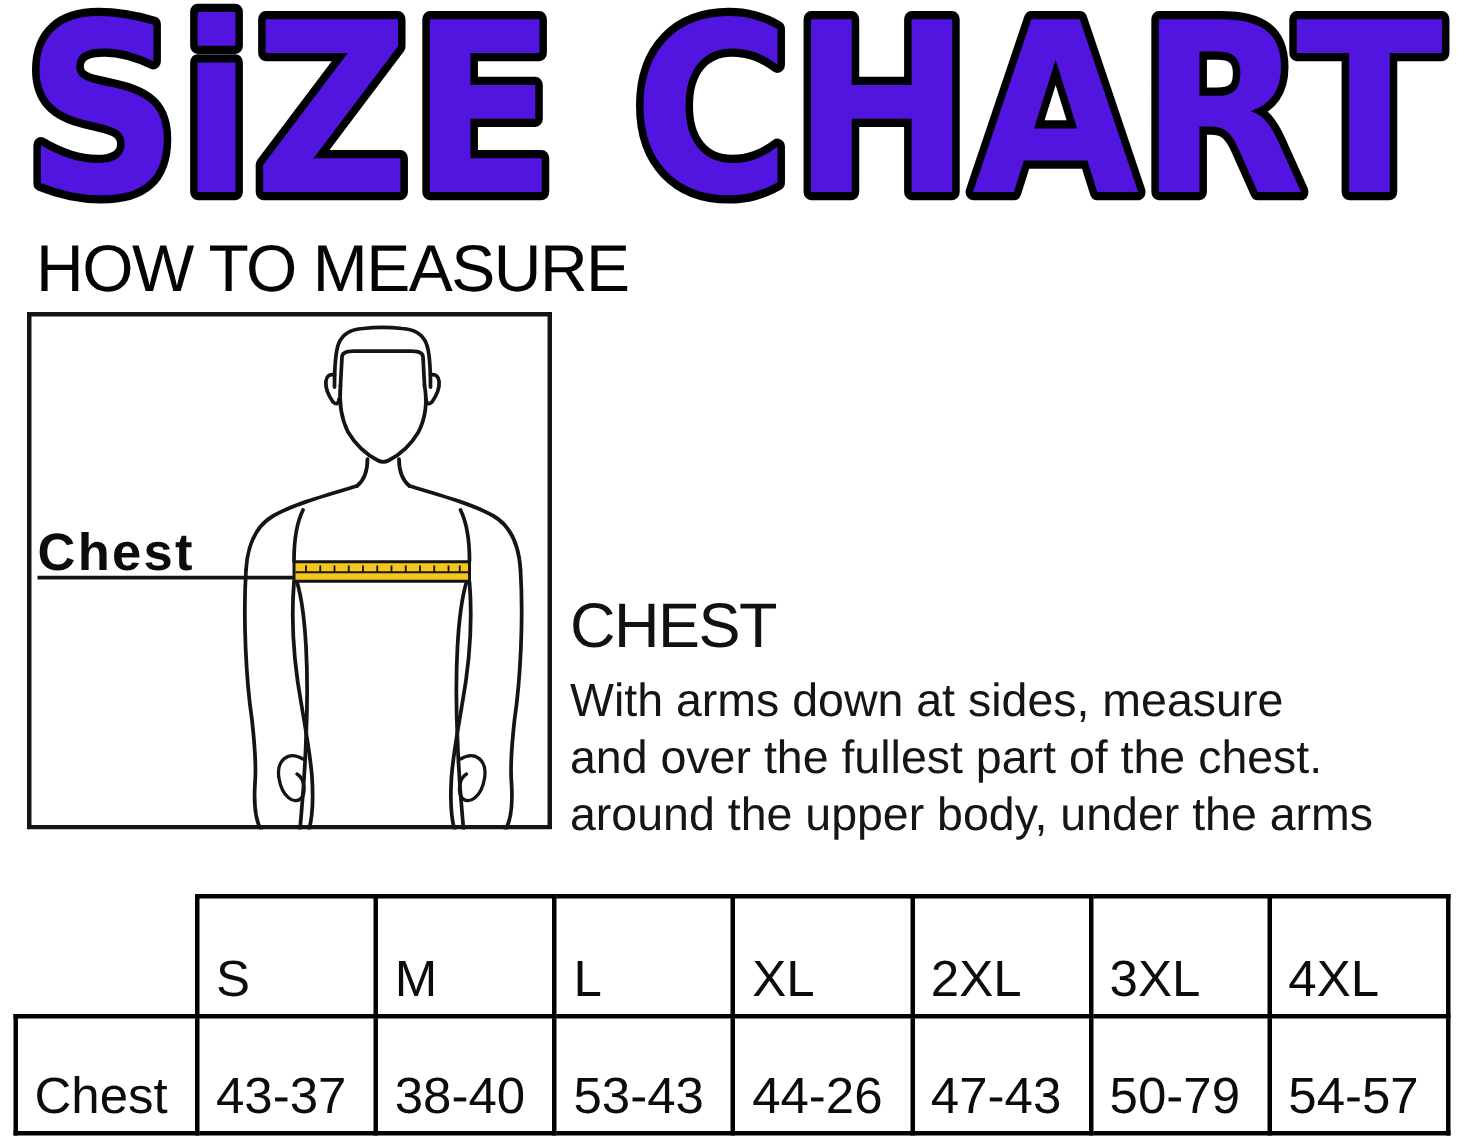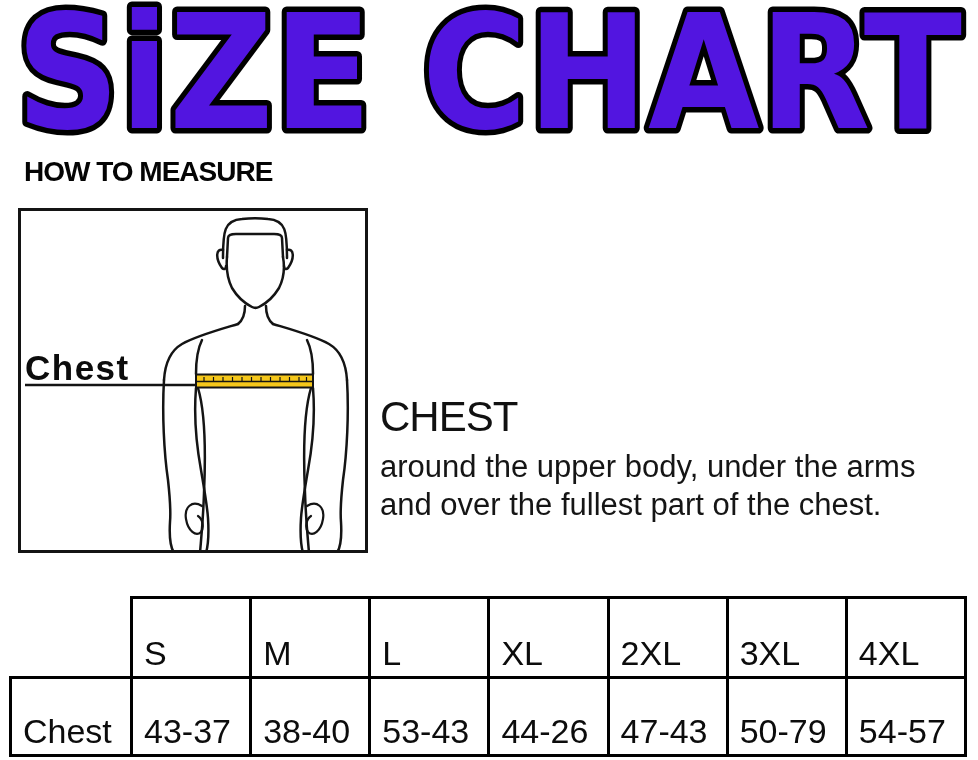--- a/index.html
+++ b/index.html
@@ -7,21 +7,21 @@
     width:978px;height:760px;position:relative;overflow:hidden;
     font-family:"Liberation Sans", sans-serif;color:#0f0f0f;
   }
   .abs{position:absolute;}
 
   
   .title-svg{left:0;top:0;width:978px;height:152px;}
 
   
   .htm-heading{
-    left:24px;top:158px;font-size:28px;font-weight:bold;
+    left:24px;top:158px;font-size:44px;font-weight:normal;
     letter-spacing:-1px;line-height:1;color:#040404;white-space:nowrap;
   }
 
   
   .figure-svg{left:18px;top:208px;width:350px;height:345px;}
 
   
   .chest-heading{
     left:380px;top:394px;font-size:42px;font-weight:400;
     letter-spacing:-1px;line-height:1.1;color:#111;white-space:nowrap;
@@ -108,22 +108,23 @@
         <line x1="288.5" y1="169" x2="288.5" y2="173.5"></line>
     </g>
   </g>
 
   <line x1="7" y1="177" x2="178" y2="177" stroke="#141414" stroke-width="2.5"></line>
   <text x="7" y="172" font-family="Liberation Sans, sans-serif" font-size="35" font-weight="700" letter-spacing="1.5" fill="#0c0c0c">Chest</text>
 </svg>
 
 <div class="abs chest-heading">CHEST</div>
 <div class="abs chest-body">
+  <div>With arms down at sides, measure</div>
+  <div>and over the fullest part of the chest.</div>
   <div>around the upper body, under the arms</div>
-  <div>and over the fullest part of the chest.</div>
 </div>
 
 <div class="abs table-wrap">
   <table class="size-table">
     <colgroup>
       <col style="width:121px">
         <col>
         <col>
         <col>
         <col>

